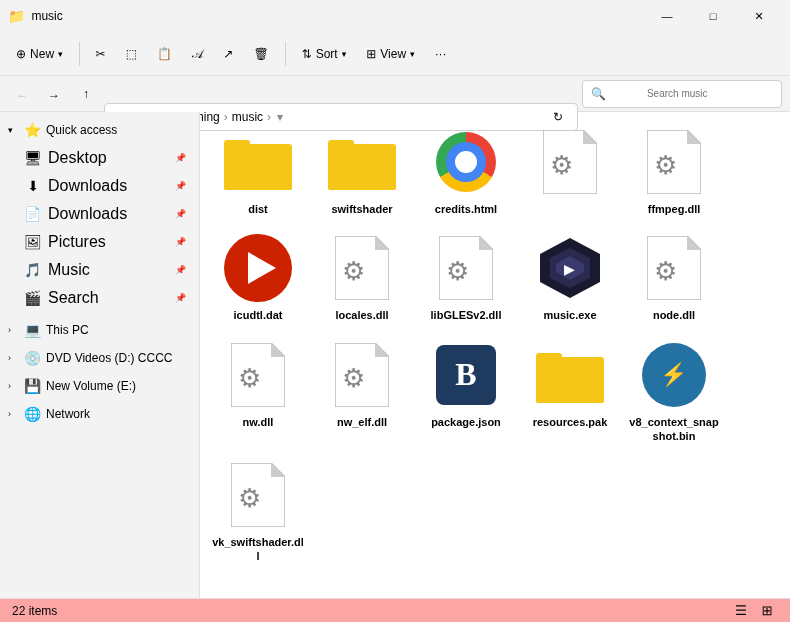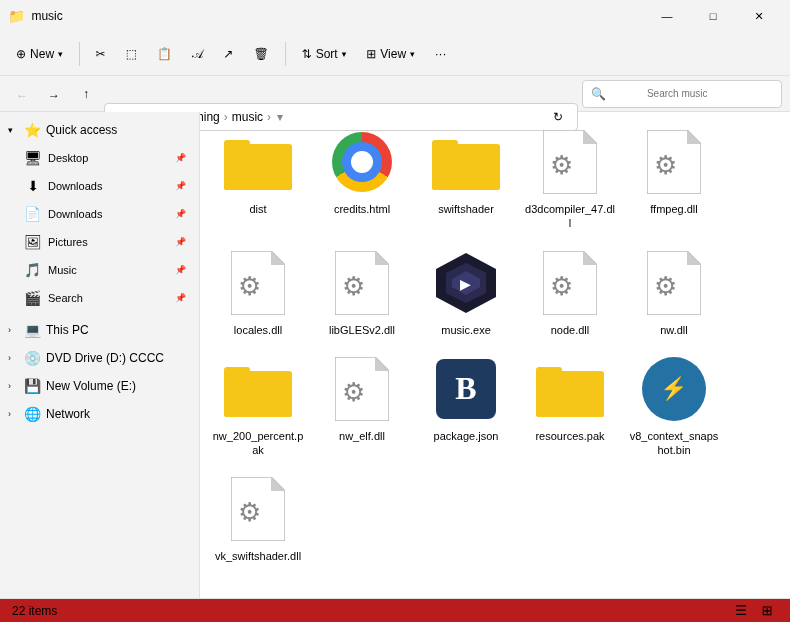--- a/index.html
+++ b/index.html
@@ -109,21 +109,21 @@
       display: flex; align-items: center;
       padding: 3px 8px 3px 8px;
       cursor: pointer;
       border-radius: 4px;
       margin: 0 4px;
       font-size: 12px;
       gap: 6px;
       height: 28px;
     }
     .sidebar-item .item-icon { font-size: 14px; width: 18px; text-align: center; }
-    .sidebar-item .item-label { flex: 1; font-size: 11px; }
+    .sidebar-item .item-label { flex: 1; font-size: 16px; }
     .sidebar-item .pin-icon { font-size: 9px; color: #666; }
     .sidebar-group-header {
       display: flex; align-items: center;
       padding: 3px 8px;
       cursor: pointer;
       font-size: 12px;
       gap: 4px;
       height: 28px;
     }
     .sidebar-group-header .expander { font-size: 9px; width: 12px; }
@@ -144,26 +144,26 @@
     }
     .file-item {
       width: 100px;
       display: flex; flex-direction: column; align-items: center;
       padding: 6px 4px;
       cursor: pointer;
       border-radius: 4px;
       text-align: center;
     }
     .file-item .file-icon { width: 72px; height: 72px; display: flex; align-items: center; justify-content: center; font-size: 56px; margin-bottom: 4px; }
-    .file-item .file-name { font-size: 11px; line-height: 1.3; word-break: break-word; max-width: 92px; }
+    .file-item .file-name { font-size: 11px; line-height: 1.3; word-break: break-word; max-width: 92px; font-weight: bold; }
 
     
     .statusbar {
       height: 24px;
-      background: #b91c1c;
+      background: #fca5a5;
       border-top: 1px solid #e0e0e0;
       display: flex;
       align-items: center;
       padding: 0 12px;
       font-size: 12px;
       justify-content: space-between;
     }
     .statusbar-right { display: flex; gap: 4px; }
     .statusbar-btn {
       width: 22px; height: 22px;
@@ -312,21 +312,21 @@
 
     <div class="sidebar-group-header" style="margin-top:4px;">
       <span class="expander">›</span>
       <span class="item-icon">💻</span>
       <span>This PC</span>
     </div>
 
     <div class="sidebar-group-header">
       <span class="expander">›</span>
       <span class="item-icon">💿</span>
-      <span>DVD Drive (D:) CCCC</span>
+      <span>DVD Videos (D:) CCCC</span>
     </div>
 
     <div class="sidebar-group-header">
       <span class="expander">›</span>
       <span class="item-icon">💾</span>
       <span>New Volume (E:)</span>
     </div>
 
     <div class="sidebar-group-header">
       <span class="expander">›</span>
@@ -345,61 +345,68 @@
             <rect x="0" y="12" width="68" height="44" rx="3" fill="#E8A800"></rect>
             <rect x="0" y="10" width="68" height="46" rx="3" fill="#F5C518"></rect>
             <rect x="0" y="6" width="26" height="14" rx="3" fill="#F5C518"></rect>
           </svg>
         </div>
         <span class="file-name">dist</span>
       </div>
 
 
       <div class="file-item">
+        <div class="file-icon">
+          <svg width="68" height="56" viewBox="0 0 68 56">
+            <rect x="0" y="12" width="68" height="44" rx="3" fill="#E8A800"></rect>
+            <rect x="0" y="10" width="68" height="46" rx="3" fill="#F5C518"></rect>
+            <rect x="0" y="6" width="26" height="14" rx="3" fill="#F5C518"></rect>
+          </svg>
+        </div>
+        <span class="file-name">swiftshader</span>
+      </div>
+
+      <div class="file-item">
         <div class="file-icon" style="position:relative;">
           <div class="chrome-ring">
           </div>
           <div class="chrome-center"></div>
         </div>
         <span class="file-name">credits.html</span>
       </div>
 
       <div class="file-item">
         <div class="file-icon">
-          <svg width="68" height="56" viewBox="0 0 68 56">
-            <rect x="0" y="12" width="68" height="44" rx="3" fill="#E8A800"></rect>
-            <rect x="0" y="10" width="68" height="46" rx="3" fill="#F5C518"></rect>
-            <rect x="0" y="6" width="26" height="14" rx="3" fill="#F5C518"></rect>
-          </svg>
-        </div>
-        <span class="file-name">swiftshader</span>
-      </div>
-
-      <div class="file-item">
-        <div class="file-icon">
-          <svg width="54" height="64" viewBox="0 0 54 64">
-            <polygon points="0,0 40,0 54,14 54,64 0,64" fill="white" stroke="#bbb" stroke-width="1.5"></polygon>
-            <polygon points="40,0 54,14 40,14" fill="#ccc"></polygon>
-            <text x="7" y="44" font-size="26" fill="#888">⚙</text>
-          </svg>
-        </div>
-        <span class="file-name">d3dcompiler_47.dll</span>
+          <svg width="54" height="64" viewBox="0 0 54 64">
+            <polygon points="0,0 40,0 54,14 54,64 0,64" fill="white" stroke="#bbb" stroke-width="1.5"></polygon>
+            <polygon points="40,0 54,14 40,14" fill="#ccc"></polygon>
+            <text x="7" y="44" font-size="26" fill="#888">⚙</text>
+          </svg>
+        </div>
       </div>
 
       <div class="file-item">
         <div class="file-icon">
           <svg width="54" height="64" viewBox="0 0 54 64">
             <polygon points="0,0 40,0 54,14 54,64 0,64" fill="white" stroke="#bbb" stroke-width="1.5"></polygon>
             <polygon points="40,0 54,14 40,14" fill="#ccc"></polygon>
             <text x="7" y="44" font-size="26" fill="#888">⚙</text>
           </svg>
         </div>
         <span class="file-name">ffmpeg.dll</span>
       </div>
 
+      <div class="file-item">
+        <div class="file-icon">
+          <div style="width:68px;height:68px;background:#cc2200;border-radius:50%;display:flex;align-items:center;justify-content:center;">
+            <div style="width:0;height:0;border-style:solid;border-width:16px 0 16px 28px;border-color:transparent transparent transparent white;margin-left:8px;"></div>
+          </div>
+        </div>
+        <span class="file-name">icudtl.dat</span>
+      </div>
 
       <div class="file-item">
         <div class="file-icon">
           <svg width="54" height="64" viewBox="0 0 54 64">
             <polygon points="0,0 40,0 54,14 54,64 0,64" fill="white" stroke="#bbb" stroke-width="1.5"></polygon>
             <polygon points="40,0 54,14 40,14" fill="#ccc"></polygon>
             <text x="7" y="44" font-size="26" fill="#888">⚙</text>
           </svg>
         </div>
         <span class="file-name">locales.dll</span>
@@ -445,30 +452,20 @@
           <svg width="54" height="64" viewBox="0 0 54 64">
             <polygon points="0,0 40,0 54,14 54,64 0,64" fill="white" stroke="#bbb" stroke-width="1.5"></polygon>
             <polygon points="40,0 54,14 40,14" fill="#ccc"></polygon>
             <text x="7" y="44" font-size="26" fill="#888">⚙</text>
           </svg>
         </div>
         <span class="file-name">nw.dll</span>
       </div>
 
 
-      <div class="file-item">
-        <div class="file-icon">
-          <svg width="68" height="56" viewBox="0 0 68 56">
-            <rect x="0" y="12" width="68" height="44" rx="3" fill="#E8A800"></rect>
-            <rect x="0" y="10" width="68" height="46" rx="3" fill="#F5C518"></rect>
-            <rect x="0" y="6" width="26" height="14" rx="3" fill="#F5C518"></rect>
-          </svg>
-        </div>
-        <span class="file-name">nw_200_percent.pak</span>
-      </div>
 
       <div class="file-item">
         <div class="file-icon">
           <svg width="54" height="64" viewBox="0 0 54 64">
             <polygon points="0,0 40,0 54,14 54,64 0,64" fill="white" stroke="#bbb" stroke-width="1.5"></polygon>
             <polygon points="40,0 54,14 40,14" fill="#ccc"></polygon>
             <text x="7" y="44" font-size="26" fill="#888">⚙</text>
           </svg>
         </div>
         <span class="file-name">nw_elf.dll</span>

